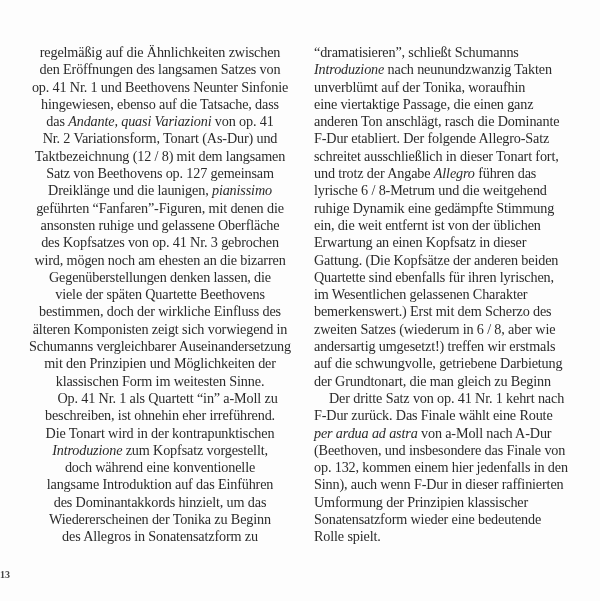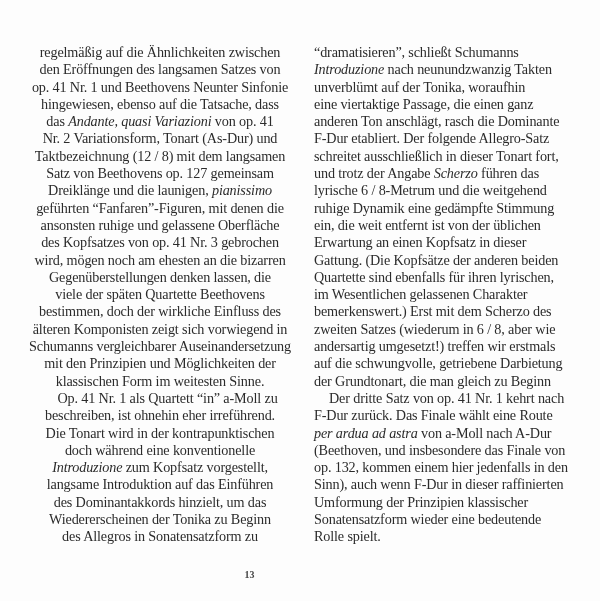--- a/index.html
+++ b/index.html
@@ -4,21 +4,21 @@
 <style>
   html, body { margin: 0; padding: 0; background: #fdfdfd; }
   body { width: 600px; height: 601px; position: relative; overflow: hidden;
          font-family: "Liberation Serif", "DejaVu Serif", serif; color: #2b2b2b; }
   .col { position: absolute; top: 44px; }
   .col.left { left: 29px; width: 262px; text-align: center; }
   .col.right { left: 314px; width: 270px; }
   .line { display: block; font-size: 14.2px; line-height: 17.3px; height: 17.3px; white-space: nowrap; letter-spacing: -0.15px; }
   .line.indent { padding-left: 15px; }
   .line i { font-style: italic; }
-  .page-num { position: absolute; top: 569px; left: 0; width: 499px; text-align: center; font-size: 10px; color: #444; font-weight: bold; }
+  .page-num { position: absolute; top: 569px; left: 0; width: 499px; font-size: 10px; color: #444; font-weight: bold; }
 </style>
 </head>
 <body>
 
 <div class="col left" id="col-left">
     <span class="line"><span>regelmäßig auf die Ähnlichkeiten zwischen</span></span>
     <span class="line"><span>den Eröffnungen des langsamen Satzes von</span></span>
     <span class="line"><span>op. 41 Nr. 1 und Beethovens Neunter Sinfonie</span></span>
     <span class="line"><span>hingewiesen, ebenso auf die Tatsache, dass</span></span>
     <span class="line"><span>das </span><i>Andante, quasi Variazioni</i><span> von op. 41</span></span>
@@ -33,36 +33,36 @@
     <span class="line"><span>Gegenüberstellungen denken lassen, die</span></span>
     <span class="line"><span>viele der späten Quartette Beethovens</span></span>
     <span class="line"><span>bestimmen, doch der wirkliche Einfluss des</span></span>
     <span class="line"><span>älteren Komponisten zeigt sich vorwiegend in</span></span>
     <span class="line"><span>Schumanns vergleichbarer Auseinandersetzung</span></span>
     <span class="line"><span>mit den Prinzipien und Möglichkeiten der</span></span>
     <span class="line"><span>klassischen Form im weitesten Sinne.</span></span>
     <span class="line indent"><span>Op. 41 Nr. 1 als Quartett “in” a-Moll zu</span></span>
     <span class="line"><span>beschreiben, ist ohnehin eher irreführend.</span></span>
     <span class="line"><span>Die Tonart wird in der kontrapunktischen</span></span>
+    <span class="line"><i>Introduzione</i><span> zum Kopfsatz vorgestellt,</span></span>
     <span class="line"><span>doch während eine konventionelle</span></span>
-    <span class="line"><i>Introduzione</i><span> zum Kopfsatz vorgestellt,</span></span>
     <span class="line"><span>langsame Introduktion auf das Einführen</span></span>
     <span class="line"><span>des Dominantakkords hinzielt, um das</span></span>
     <span class="line"><span>Wiedererscheinen der Tonika zu Beginn</span></span>
     <span class="line"><span>des Allegros in Sonatensatzform zu</span></span>
   </div>
 <div class="col right" id="col-right">
     <span class="line"><span>“dramatisieren”, schließt Schumanns</span></span>
     <span class="line"><i>Introduzione</i><span> nach neunundzwanzig Takten</span></span>
     <span class="line"><span>unverblümt auf der Tonika, woraufhin</span></span>
     <span class="line"><span>eine viertaktige Passage, die einen ganz</span></span>
     <span class="line"><span>anderen Ton anschlägt, rasch die Dominante</span></span>
     <span class="line"><span>F-Dur etabliert. Der folgende Allegro-Satz</span></span>
     <span class="line"><span>schreitet ausschließlich in dieser Tonart fort,</span></span>
-    <span class="line"><span>und trotz der Angabe </span><i>Scherzo</i><span> führen das</span></span>
+    <span class="line"><span>und trotz der Angabe </span><i>Allegro</i><span> führen das</span></span>
     <span class="line"><span>lyrische 6 / 8-Metrum und die weitgehend</span></span>
     <span class="line"><span>ruhige Dynamik eine gedämpfte Stimmung</span></span>
     <span class="line"><span>ein, die weit entfernt ist von der üblichen</span></span>
     <span class="line"><span>Erwartung an einen Kopfsatz in dieser</span></span>
     <span class="line"><span>Gattung. (Die Kopfsätze der anderen beiden</span></span>
     <span class="line"><span>Quartette sind ebenfalls für ihren lyrischen,</span></span>
     <span class="line"><span>im Wesentlichen gelassenen Charakter</span></span>
     <span class="line"><span>bemerkenswert.) Erst mit dem Scherzo des</span></span>
     <span class="line"><span>zweiten Satzes (wiederum in 6 / 8, aber wie</span></span>
     <span class="line"><span>andersartig umgesetzt!) treffen wir erstmals</span></span>

